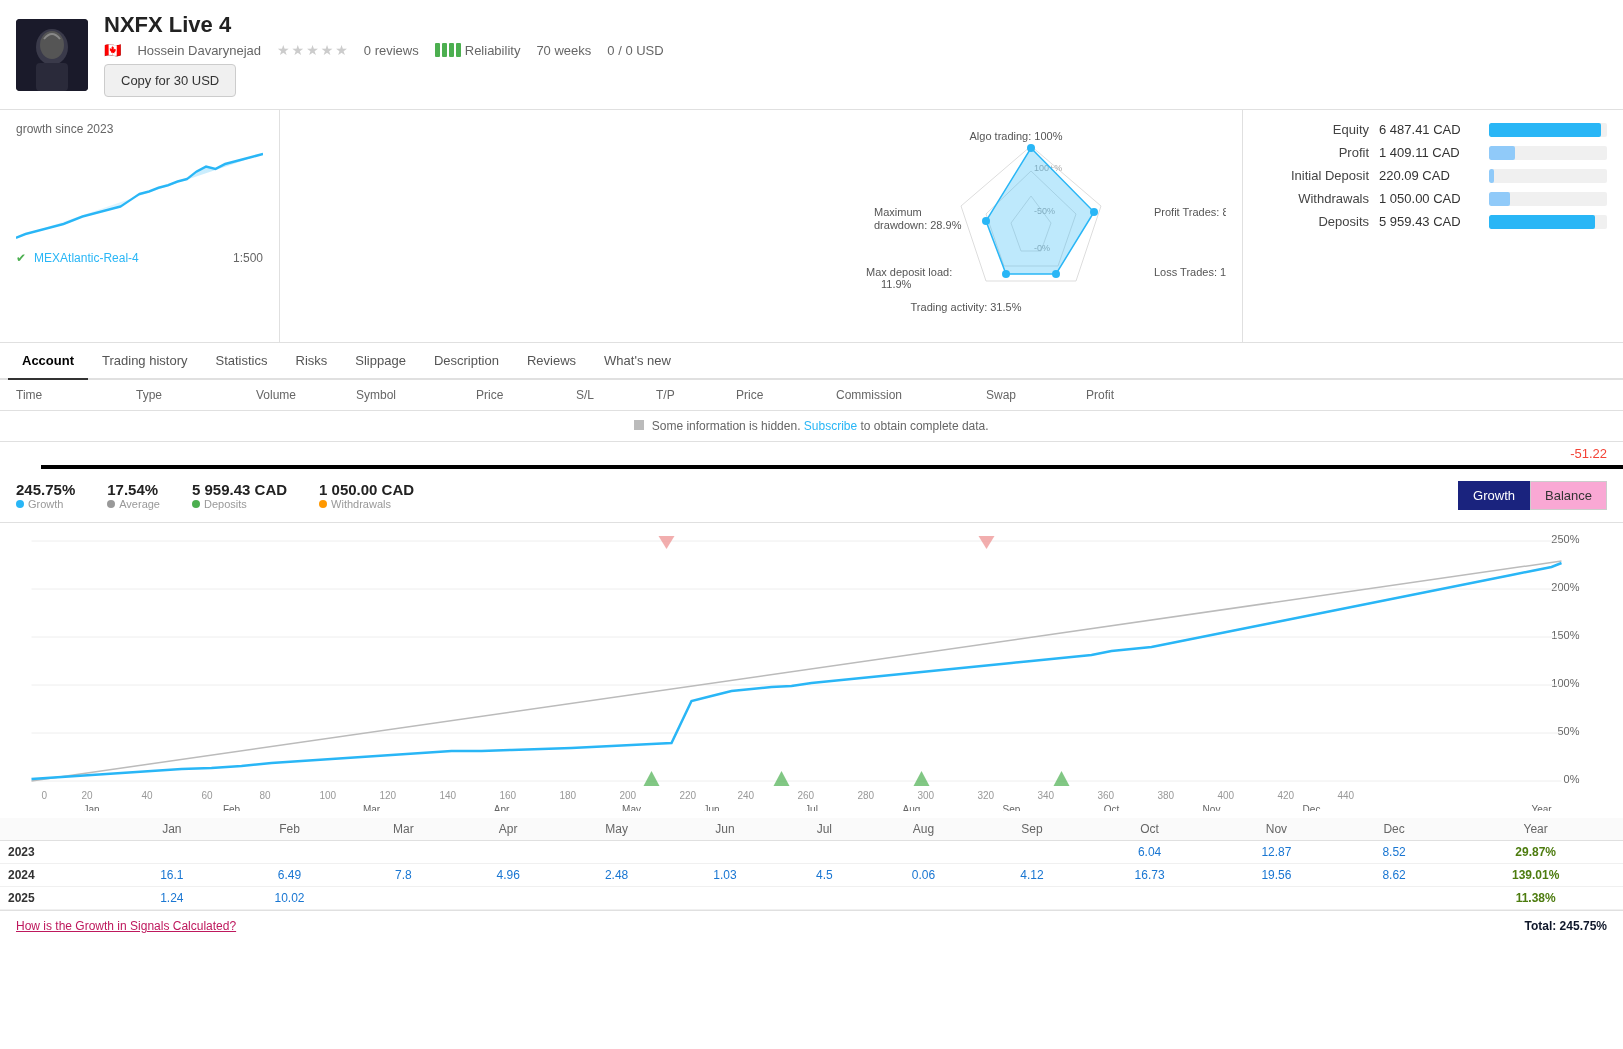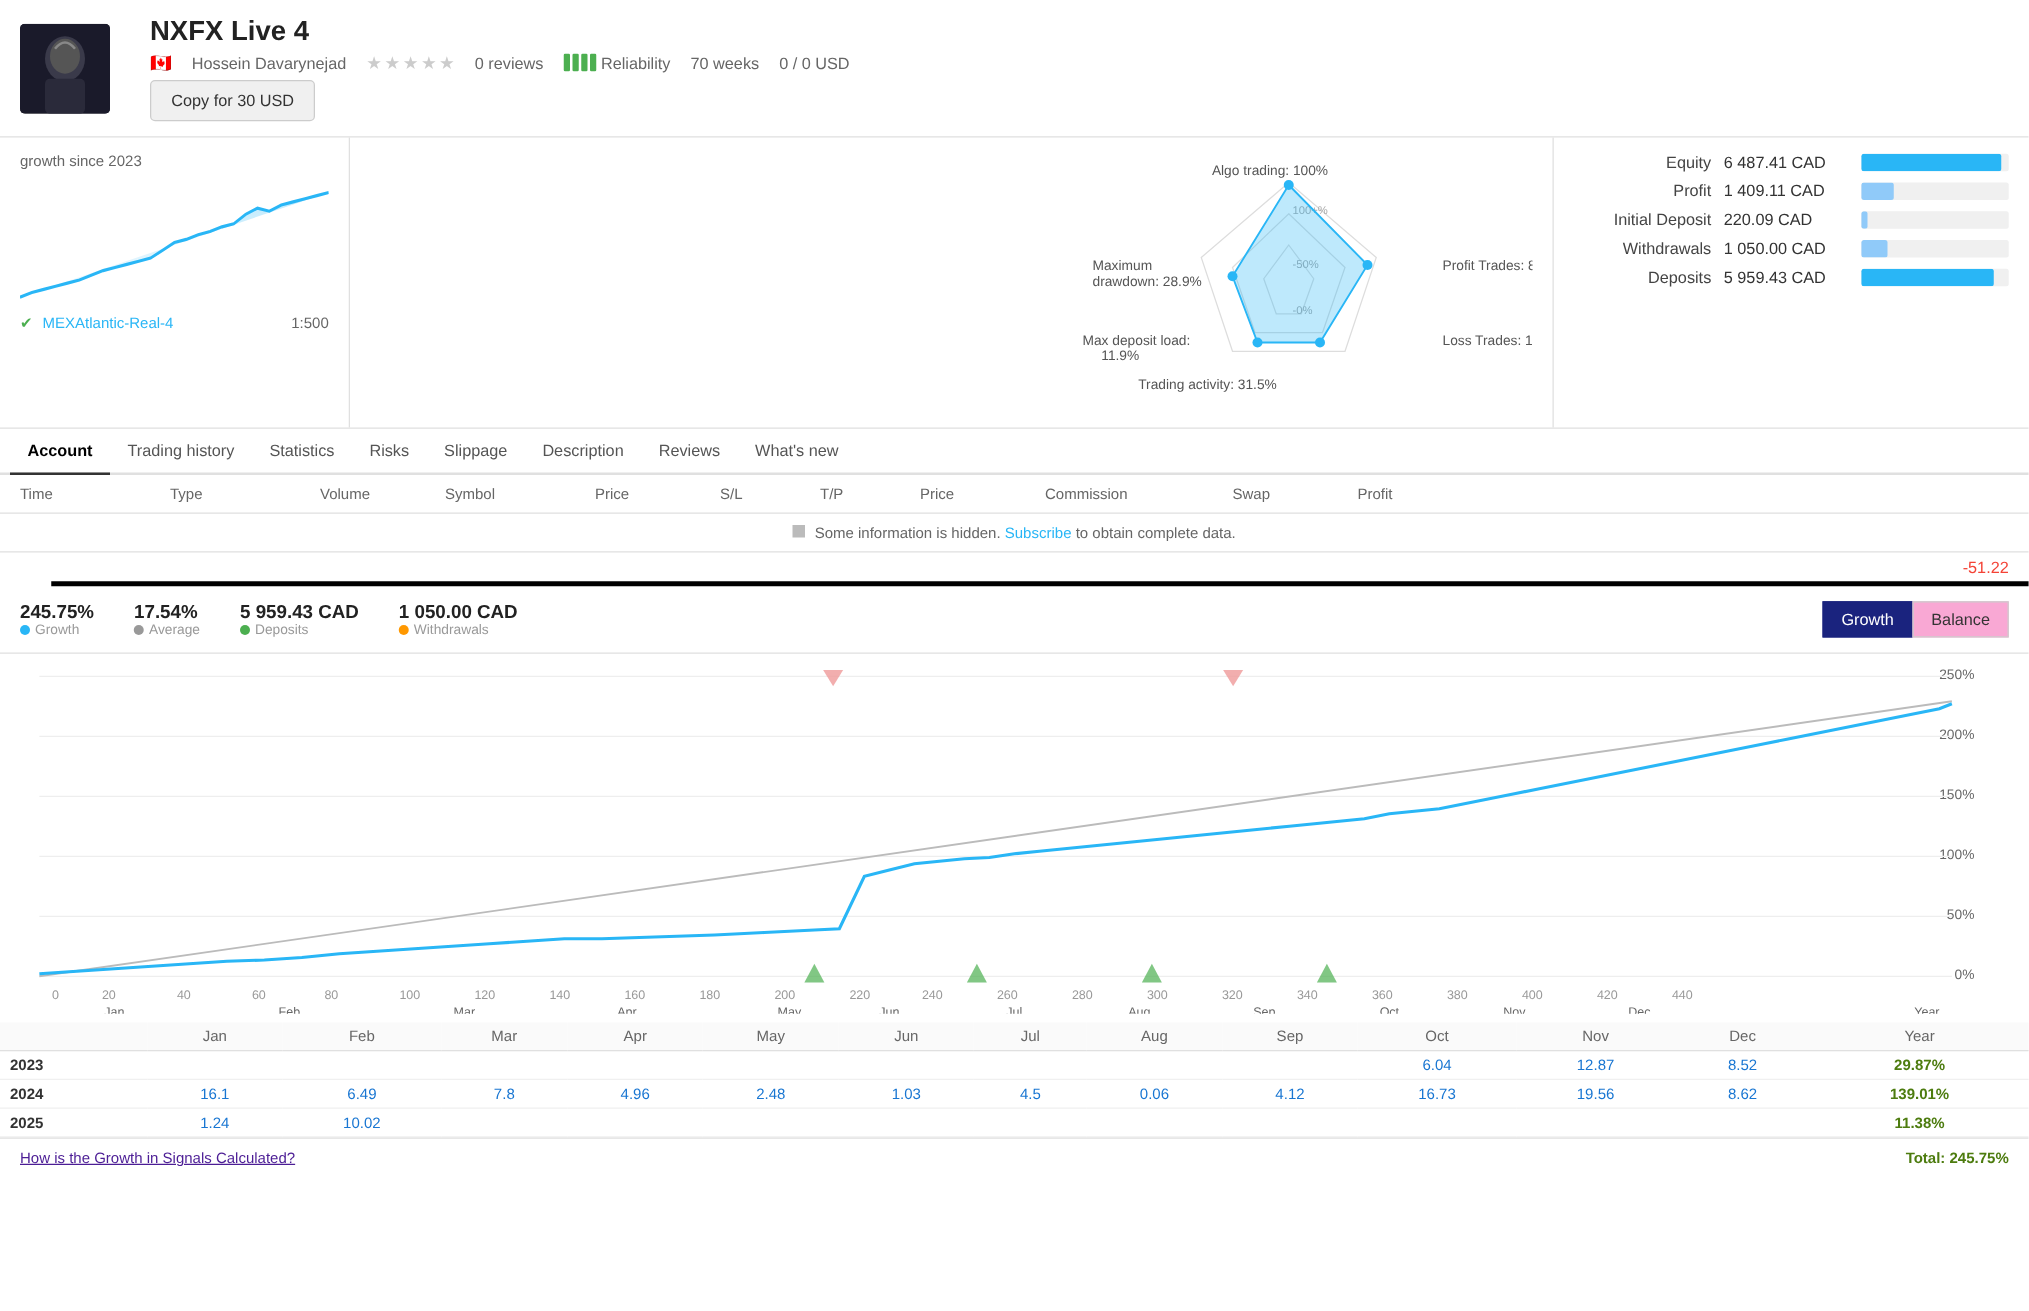--- a/index.html
+++ b/index.html
@@ -1,19 +1,19 @@
 <!DOCTYPE html>
 <html><head>
   <meta charset="utf-8">
   <style>
     * { box-sizing: border-box; margin: 0; padding: 0; }
     body { font-family: Arial, sans-serif; font-size: 13px; background: #fff; color: #333; overflow-x: hidden; }
 
     
-    .header { display: flex; align-items: center; padding: 12px 16px; border-bottom: 1px solid #e0e0e0; gap: 32px; }
+    .header { display: flex; align-items: center; padding: 12px 16px; border-bottom: 1px solid #e0e0e0; gap: 16px; }
     .avatar { width: 72px; height: 72px; border-radius: 4px; background: #222; overflow: hidden; flex-shrink: 0; }
     .avatar-img { width: 100%; height: 100%; object-fit: cover; background: linear-gradient(135deg, #2a2a3a 0%, #444 50%, #1a1a2a 100%); display: flex; align-items: center; justify-content: center; }
     .header-info { flex: 1; }
     .header-title { font-size: 22px; font-weight: bold; color: #222; }
     .header-meta { display: flex; align-items: center; gap: 16px; margin-top: 4px; font-size: 13px; color: #666; }
     .flag { color: #c00; font-size: 14px; }
     .stars { display: flex; gap: 2px; color: #ccc; }
     .star { font-size: 14px; }
     .reliability { display: flex; align-items: center; gap: 4px; }
     .rel-bars { display: flex; gap: 2px; }
@@ -78,22 +78,22 @@
     
     .monthly-table { width: 100%; border-collapse: collapse; font-size: 12px; margin-top: 4px; }
     .monthly-table th { padding: 4px 8px; background: #fafafa; border-bottom: 1px solid #e0e0e0; color: #666; font-weight: 500; text-align: center; }
     .monthly-table td { padding: 4px 8px; text-align: center; border-bottom: 1px solid #f0f0f0; }
     .monthly-table td:first-child { font-weight: bold; color: #333; text-align: left; }
     .monthly-table td.blue { color: #1976d2; }
     .monthly-table td.total-blue { color: #4d7c0f; font-weight: bold; }
 
     
     .footer { padding: 8px 16px; font-size: 12px; color: #1976d2; cursor: pointer; display: flex; justify-content: space-between; align-items: center; border-top: 1px solid #e0e0e0; }
-    .footer-right { color: #4d7c0f; font-weight: bold; }
-    .footer-link { color: #4c1d95; text-decoration: underline; }
+    .footer-right { color: #0f172a; font-weight: bold; }
+    .footer-link { color: #be185d; text-decoration: underline; }
 
     
     .radar-label { font-size: 11px; fill: #555; }
 
     
     .acct-row { display: flex; align-items: center; gap: 8px; margin-top: 4px; font-size: 12px; }
   </style>
 </head>
 <body>
 

